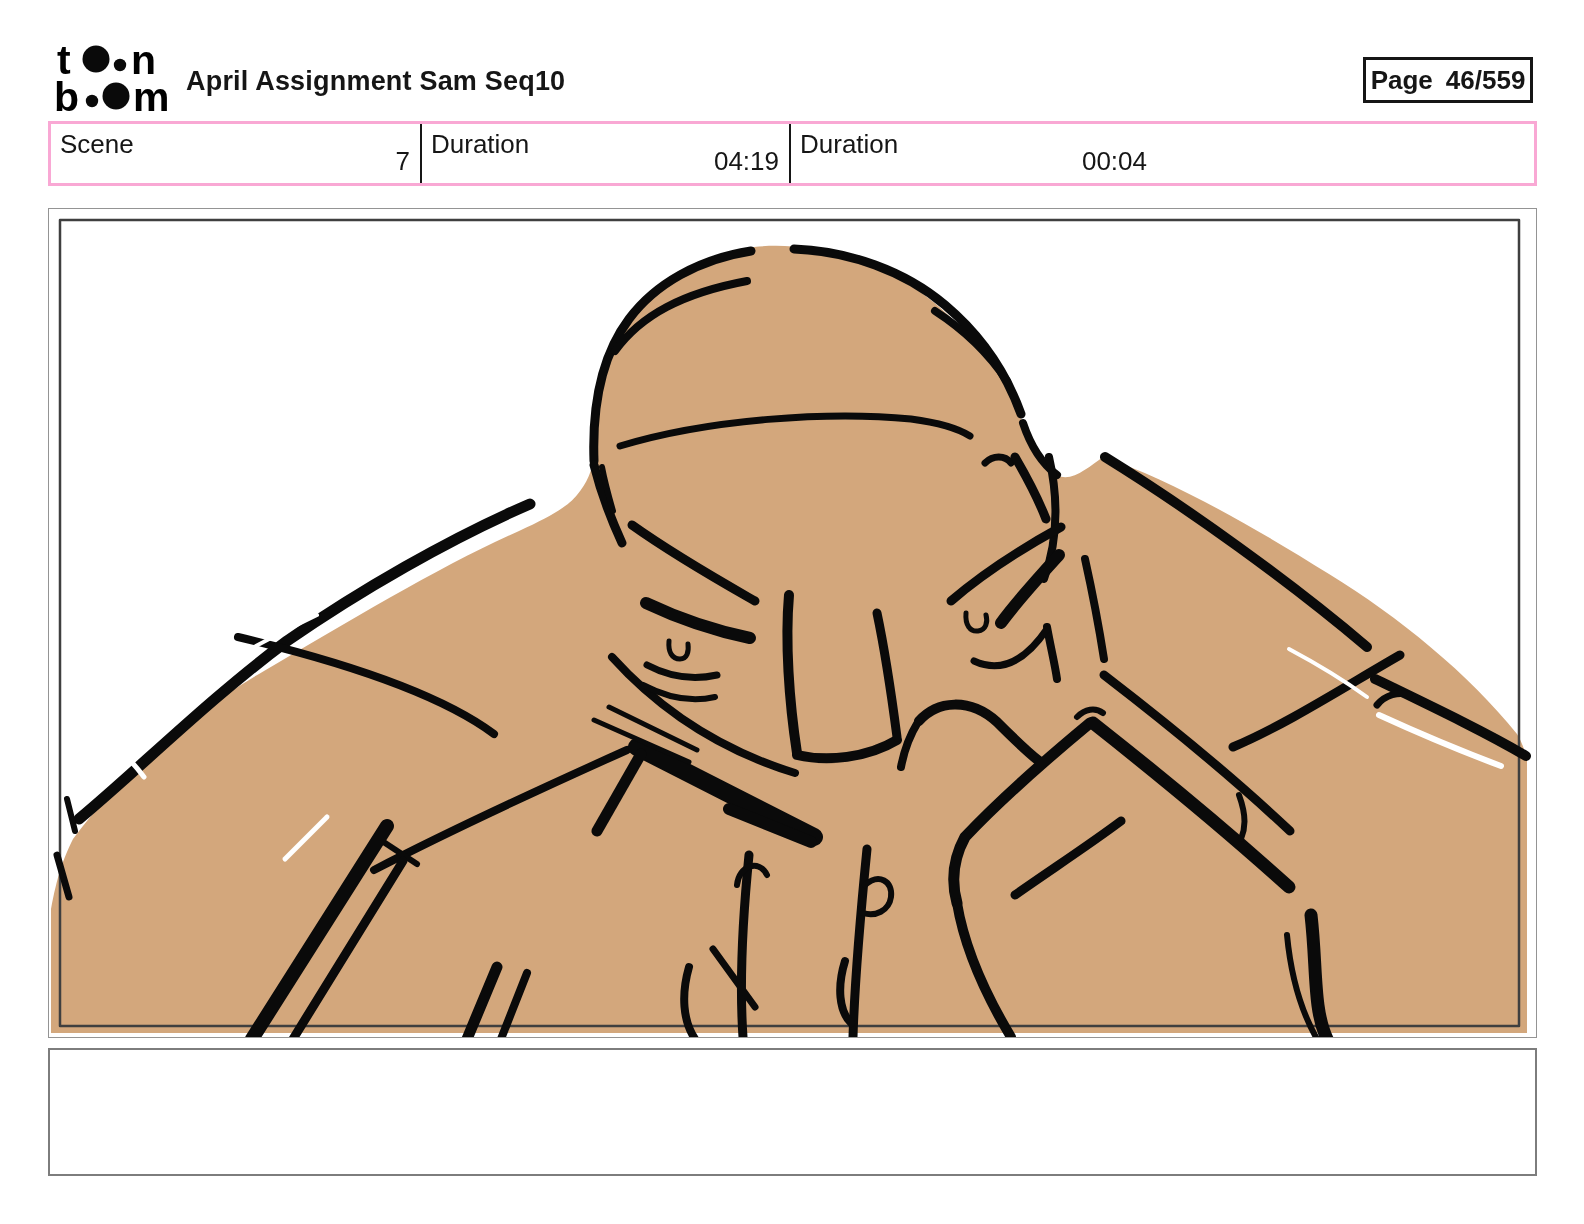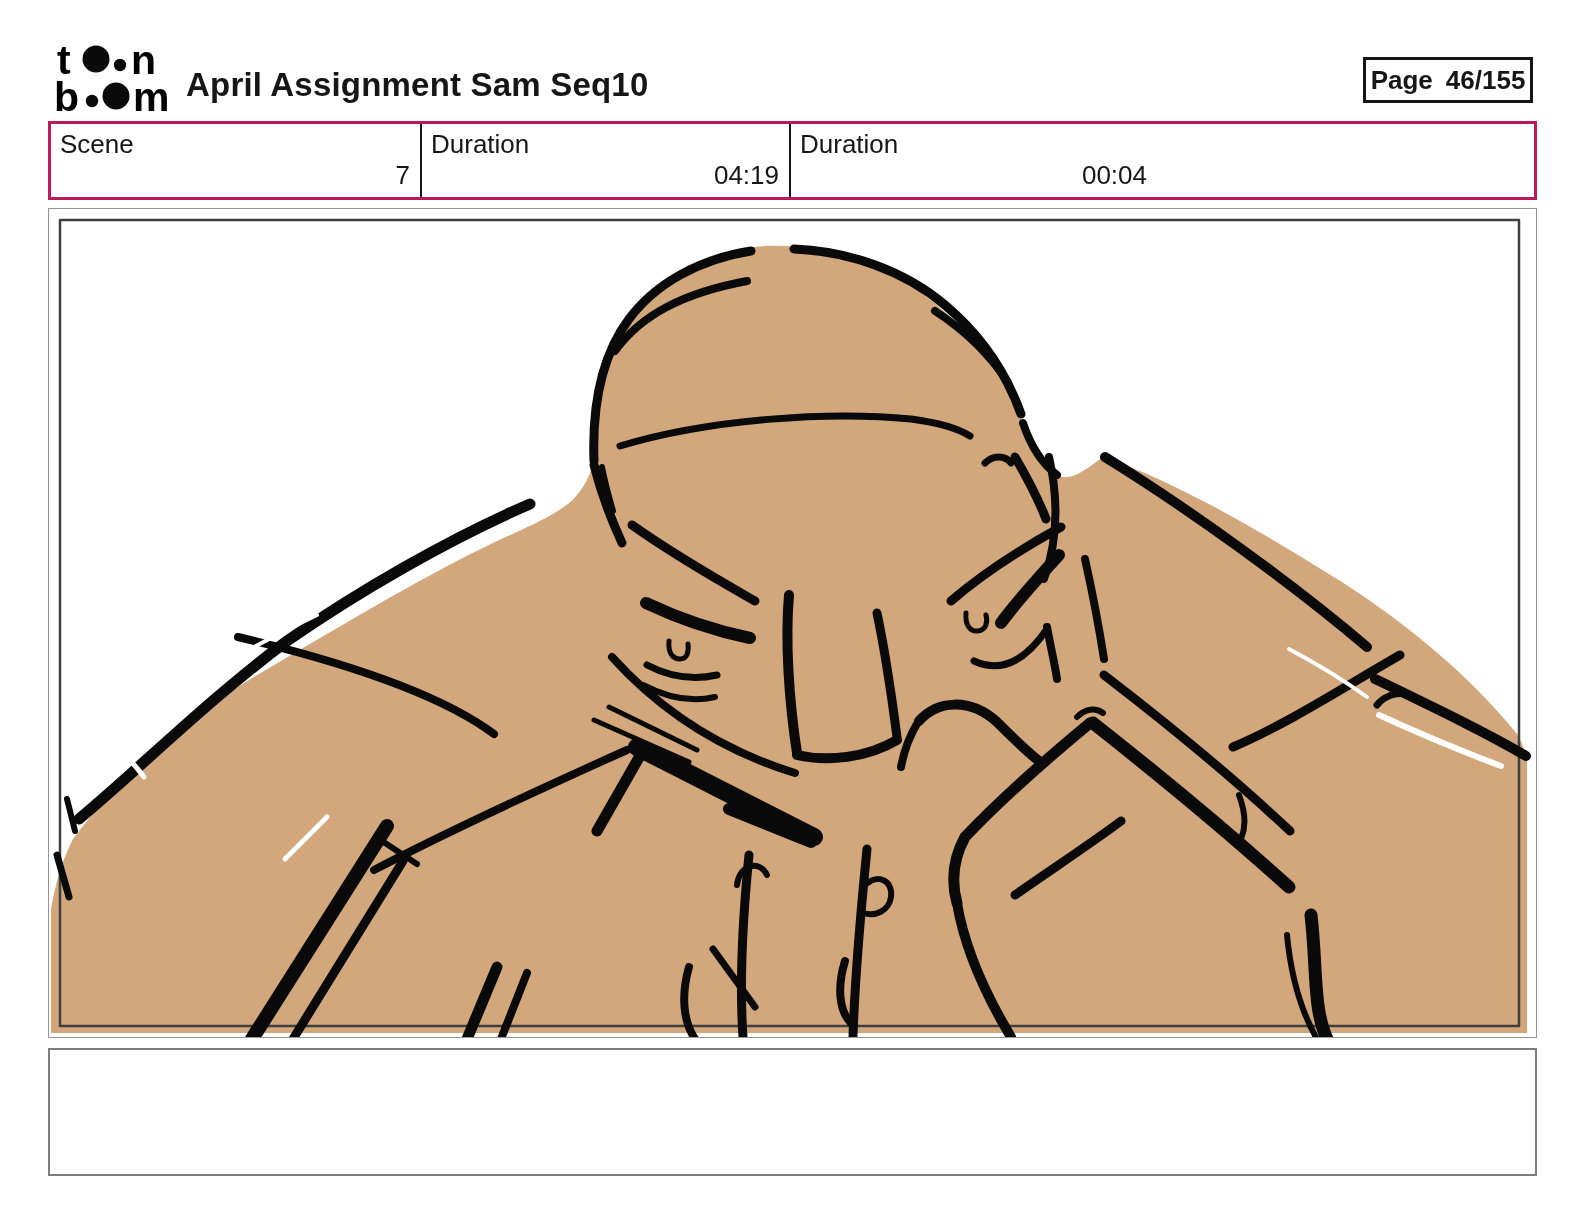--- a/index.html
+++ b/index.html
@@ -1,24 +1,24 @@
 <!DOCTYPE html>
 <html><head>
 <meta charset="utf-8">
 <style>
   html,body{margin:0;padding:0;background:#ffffff;}
   body{width:1584px;height:1224px;position:relative;font-family:"Liberation Sans",sans-serif;color:#161616;overflow:hidden;}
   .abs{position:absolute;}
   
   #logo{left:54px;top:38px;width:128px;height:76px;}
-  #title{left:186px;top:66px;font-size:33px;font-weight:bold;letter-spacing:.2px;white-space:nowrap;}
+  #title{left:186px;top:66px;font-size:27px;font-weight:bold;letter-spacing:.2px;white-space:nowrap;}
   #pagebox{left:1363px;top:57px;width:170px;height:46px;border:3px solid #161616;box-sizing:border-box;
            display:flex;align-items:center;justify-content:center;gap:13px;font-size:26px;font-weight:bold;}
   
-  #inforow{left:48px;top:121px;width:1489px;height:79px;border:3px solid #be185d;box-sizing:border-box;
+  #inforow{left:48px;top:121px;width:1489px;height:65px;border:3px solid #f9a8d4;box-sizing:border-box;
            display:grid;grid-template-columns:369px 369px 368px auto;}
   .cell{position:relative;border-left:2.5px solid #161616;}
   .cell:first-child{border-left:none;}
   .cell .lbl{position:absolute;top:5px;left:9px;font-size:26px;}
   .cell .val{position:absolute;bottom:6px;right:10px;font-size:26px;}
   
   #panel{left:48px;top:208px;width:1489px;height:830px;border:1px solid #949494;box-sizing:border-box;overflow:hidden;background:#ffffff;}
   #panel svg{display:block;}
   
   #caption{left:48px;top:1048px;width:1489px;height:128px;border:2px solid #7d7d7d;box-sizing:border-box;background:#ffffff;
@@ -36,21 +36,21 @@
   <text class="logo-letter" x="0" y="73">b</text>
   <circle cx="38" cy="63" r="6.2" fill="#0a0a0a"></circle>
   <circle cx="62" cy="58" r="13.5" fill="#0a0a0a"></circle>
   <text class="logo-letter" x="79" y="73">m</text>
 </svg>
 
 <div id="title" class="abs">April Assignment Sam Seq10</div>
 
 <div id="pagebox" class="abs">
   <span>Page</span>
-  <span>46/155</span>
+  <span>46/559</span>
 </div>
 
 <div id="inforow" class="abs">
   <div class="cell">
     <span class="lbl">Scene</span>
     <span class="val">7</span>
   </div>
   <div class="cell">
     <span class="lbl">Duration</span>
     <span class="val">04:19</span>

